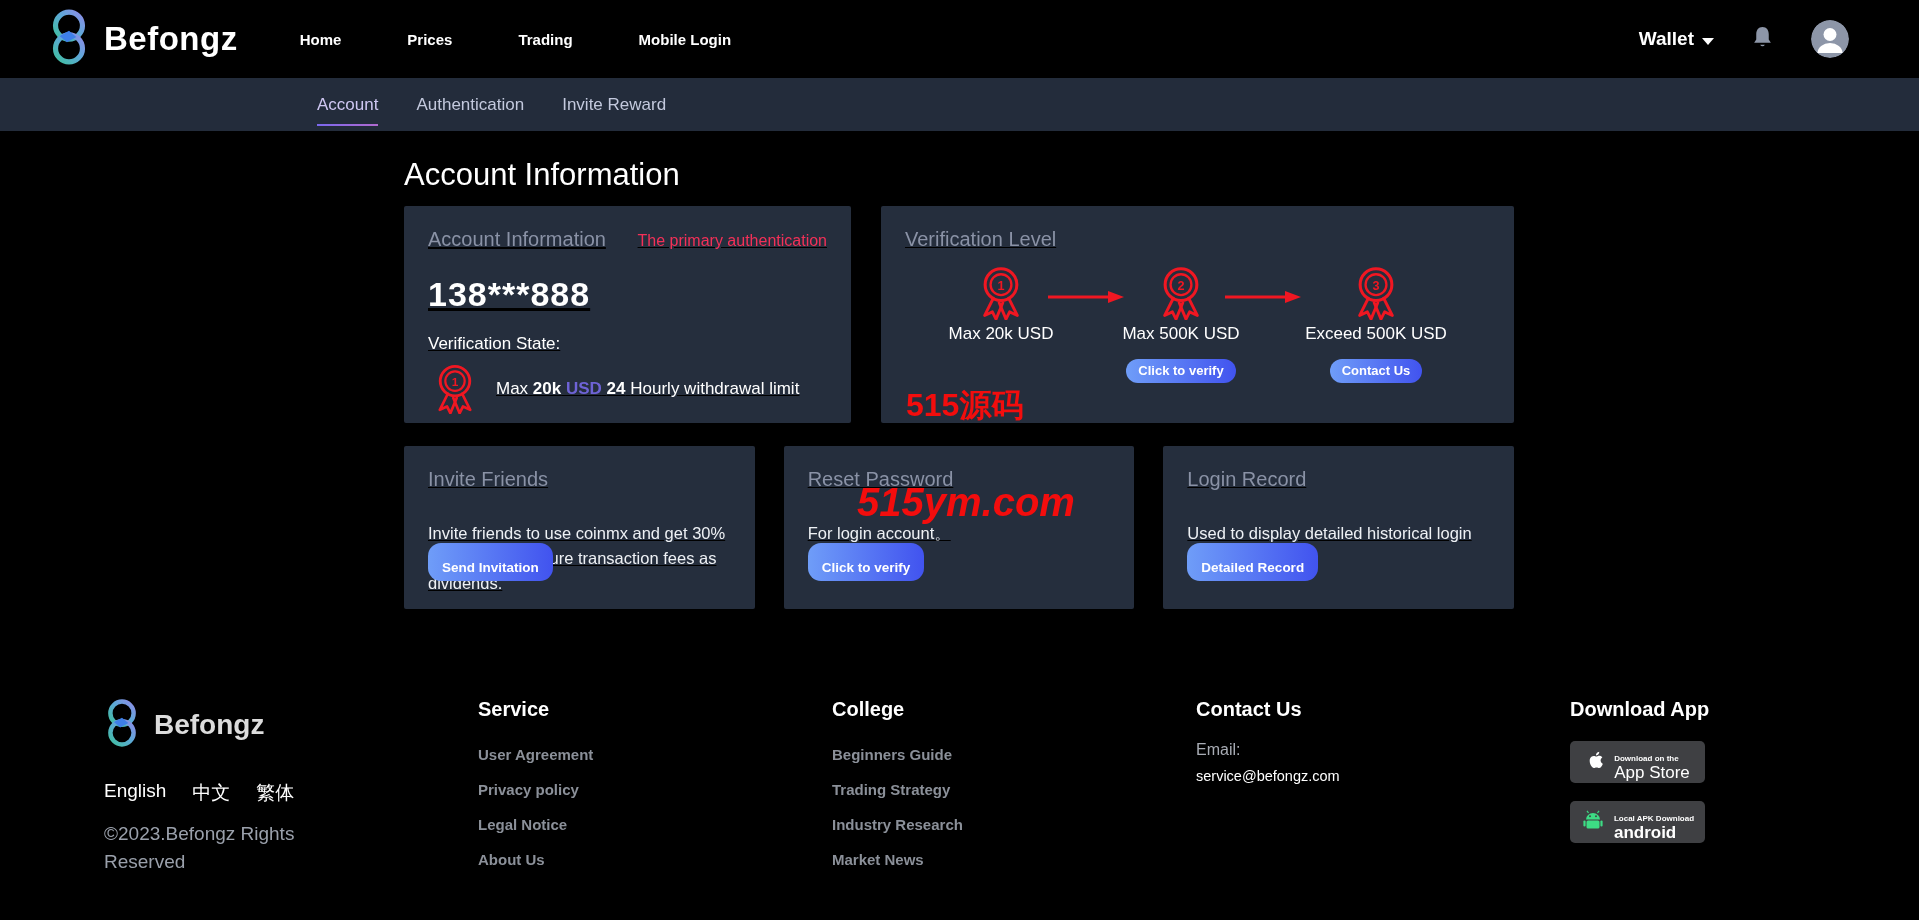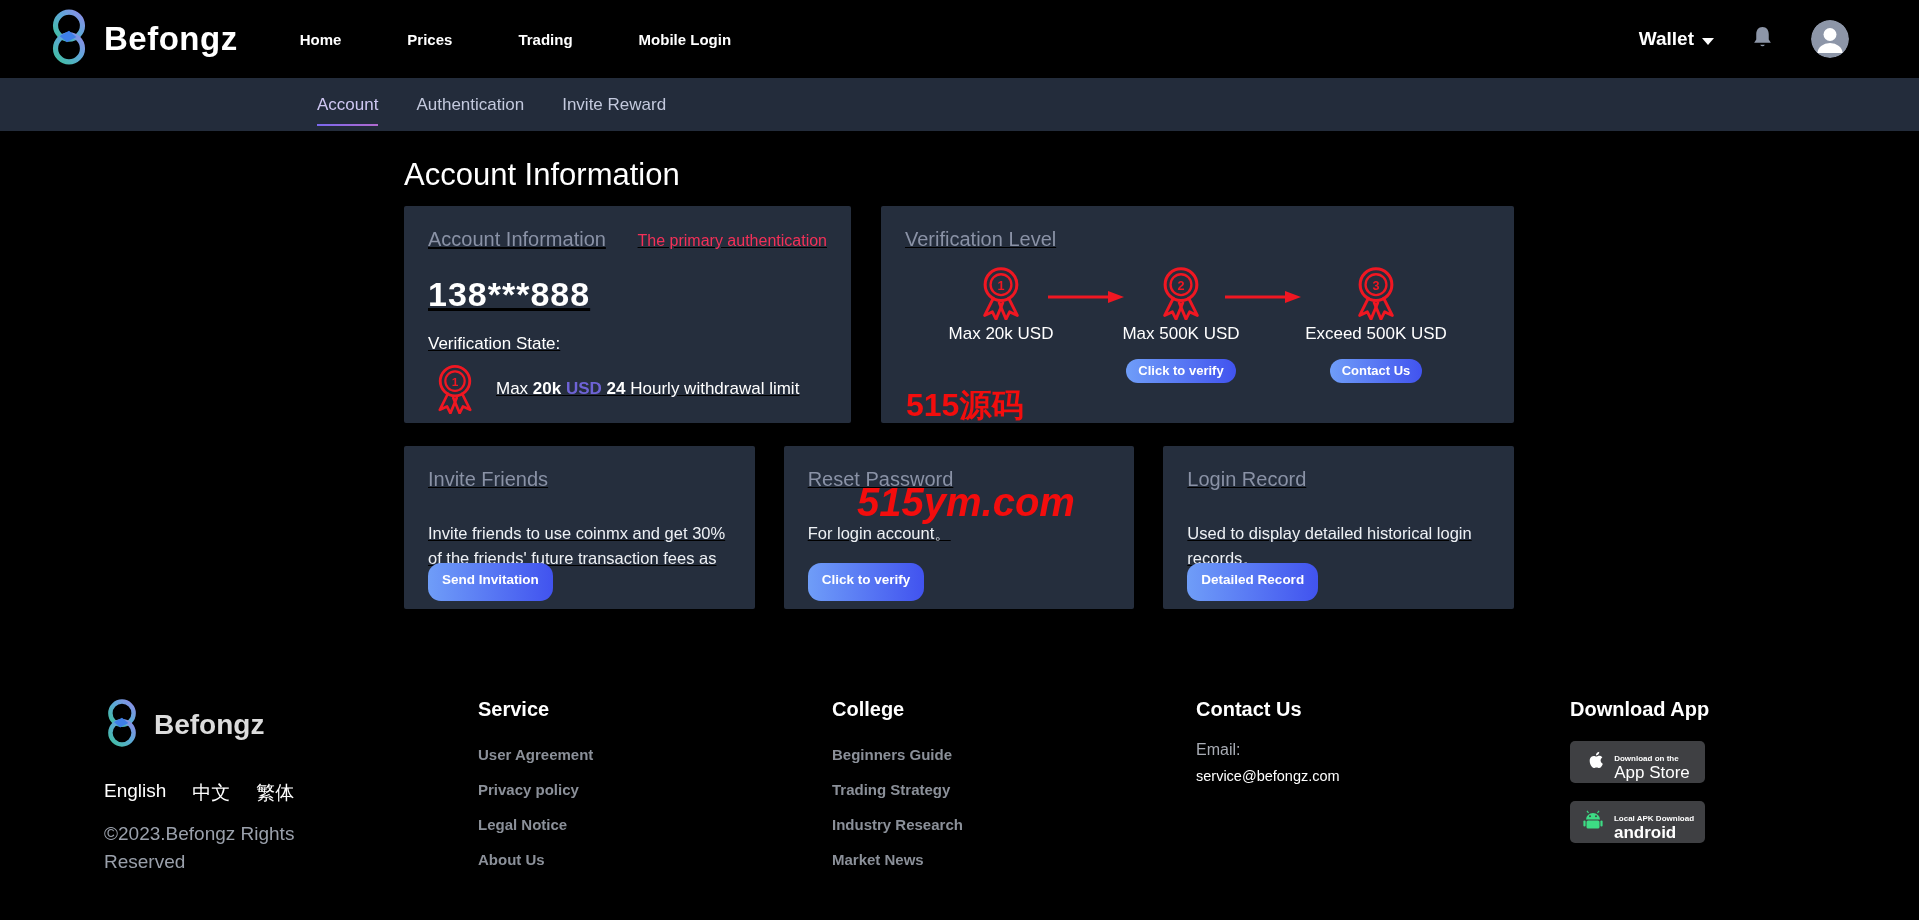--- a/index.html
+++ b/index.html
@@ -51,21 +51,21 @@
   .s3 { left:415px; width:160px; }
   .arrow { position:absolute; top:84px; }
   .a1 { left:167px; } .a2 { left:344px; }
   .btn-sm { display:inline-block; margin-top:15px; height:24px; line-height:24px; padding:0 12px;
             border-radius:12px; background:linear-gradient(90deg,#6f9df8,#4153ef);
             color:#fff; font-size:13px; font-weight:bold; cursor:pointer; }
 
   .row2 { display:flex; gap:29px; margin-top:23px; }
   .c-sm { width:351px; height:163px; padding:22px 24px; position:relative; }
   .c-sm .body { color:#eef1f5; font-size:16.5px; line-height:1.5; margin-top:30px; }
-  .btn { position:absolute; left:24px; bottom:8px; height:38px; line-height:26px; padding:4px 14px;
+  .btn { position:absolute; left:24px; bottom:28px; height:38px; line-height:26px; padding:12px 14px;
          border-radius:13px; background:linear-gradient(90deg,#6f9df8,#4153ef);
          color:#fff; font-size:13.5px; font-weight:bold; cursor:pointer; }
 
   
   .wm { position:absolute; color:#f30d0d; font-weight:bold; z-index:5; }
   #wm1 { left:906px; top:384px; font-size:32px; }
   #wm2 { left:857px; top:480px; font-size:40px;font-style:italic; }
 
   
   .footer { margin-top:89px; display:flex; padding-left:104px; }

